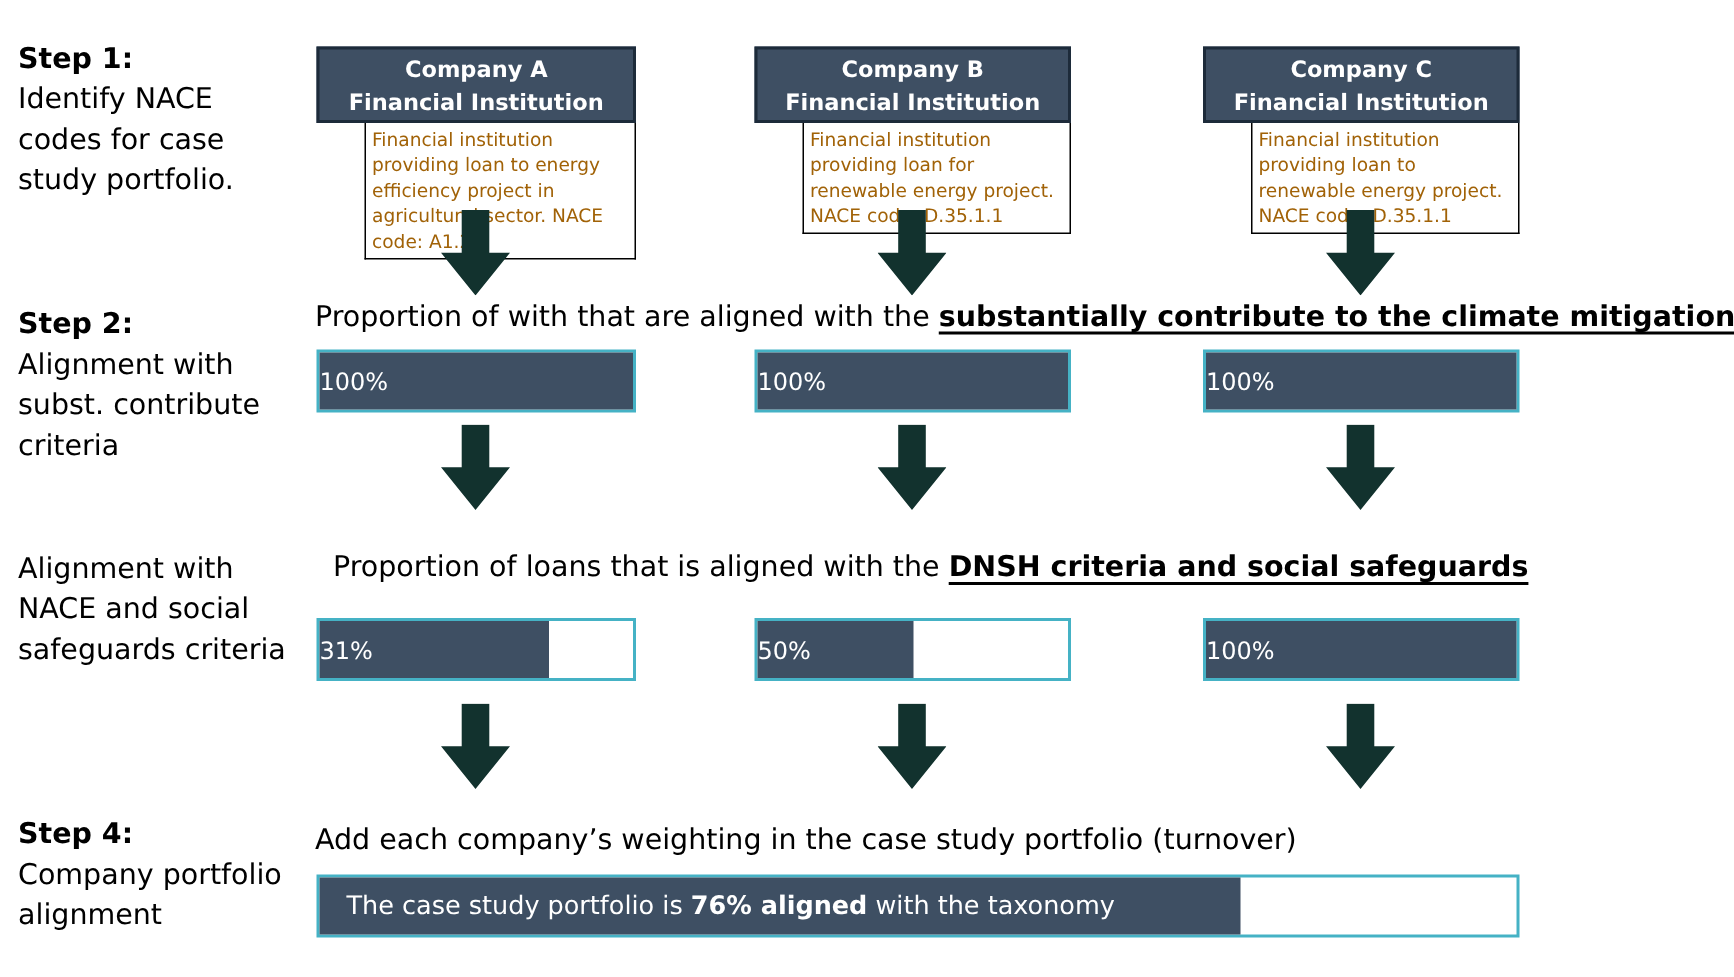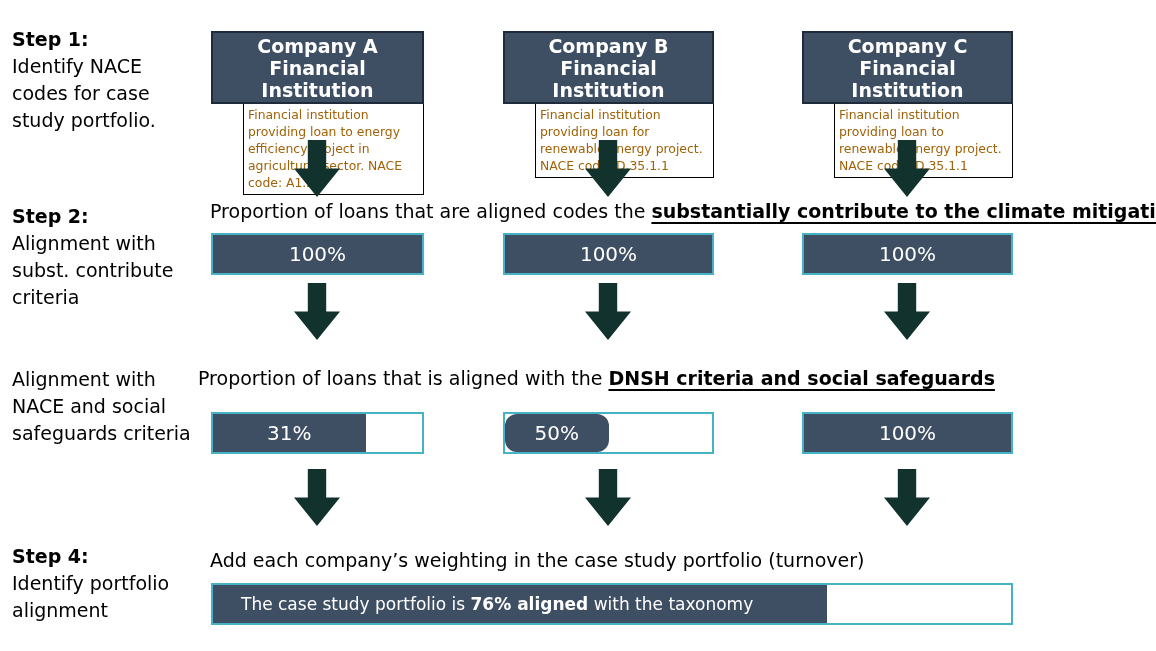--- a/index.html
+++ b/index.html
@@ -19,21 +19,21 @@
   .step-label{position:absolute;left:12px;width:195px;font-size:19px;line-height:27px;}
   .step-title{font-weight:bold;}
 
   
   .company{position:absolute;top:31px;}
   .company-header{
     background:var(--bar_fill);
     border:2px solid var(--header_border);
     color:var(--bar_text);
     font-weight:bold;
-    font-size:19px;
+    font-size:15px;
     line-height:22px;
     text-align:center;
     padding:2px 0 1px 0;
   }
   .company-desc{
     background:#ffffff;
     border:1px solid #000000;
     border-top:none;
     font-size:12.4px;
     line-height:17px;
@@ -60,24 +60,24 @@
     border:2px solid var(--bar_border);
     background:#ffffff;
     height:42px;
   }
   .bar-fill{
     height:100%;
     background:var(--bar_fill);
     color:var(--bar_text);
     display:flex;
     align-items:center;
-    justify-content:center;
-    font-size:20px;
+    justify-content:flex-start;
+    font-size:16px;
   }
-  .final-fill{justify-content:flex-start;padding-left:28px;font-size:17px;white-space:nowrap;}
+  .final-fill{justify-content:flex-start;padding-left:18px;font-size:17px;white-space:nowrap;}
   .final-fill b{font-weight:bold;}
 </style>
 </head>
 <body>
 
 <div class="canvas">
 
   <div class="step-label" style="top:26px">
     <div class="step-title">Step 1:</div>
     <div>Identify NACE</div>
@@ -93,21 +93,21 @@
   </div>
 
   <div class="step-label" style="top:366px">
     <div>Alignment with</div>
     <div>NACE and social</div>
     <div>safeguards criteria</div>
   </div>
 
   <div class="step-label" style="top:543px">
     <div class="step-title">Step 4:</div>
-    <div>Identify portfolio</div>
+    <div>Company portfolio</div>
     <div>alignment</div>
   </div>
 
   <div class="company" style="left:211px;width:213px">
     <div class="company-header">
       <div>Company A</div>
       <div>Financial Institution</div>
     </div>
     <div class="company-desc">Financial institution providing loan to energy efficiency project in agricultural sector. NACE code: A1.2</div>
   </div>
@@ -126,21 +126,21 @@
       <div>Financial Institution</div>
     </div>
     <div class="company-desc">Financial institution providing loan to renewable energy project. NACE code: D.35.1.1</div>
   </div>
 
   <div class="arrow" style="left:294px;top:140px"></div>
   <div class="arrow" style="left:585px;top:140px"></div>
   <div class="arrow" style="left:884px;top:140px"></div>
 
   <div class="heading" style="left:210px;top:198px">
-    <span>Proportion of loans that are aligned codes the </span><span class="em">substantially contribute to the climate mitigation criteria</span>
+    <span>Proportion of with that are aligned with the </span><span class="em">substantially contribute to the climate mitigation criteria</span>
   </div>
 
   <div class="bar-outline" style="left:211px;top:233px;width:213px">
     <div class="bar-fill" style="width: 100%;">
       <span>100%</span>
     </div>
   </div>
   <div class="bar-outline" style="left:503px;top:233px;width:211px">
     <div class="bar-fill" style="width: 100%;">
       <span>100%</span>
@@ -149,31 +149,31 @@
   <div class="bar-outline" style="left:802px;top:233px;width:211px">
     <div class="bar-fill" style="width: 100%;">
       <span>100%</span>
     </div>
   </div>
 
   <div class="arrow" style="left:294px;top:283px"></div>
   <div class="arrow" style="left:585px;top:283px"></div>
   <div class="arrow" style="left:884px;top:283px"></div>
 
-  <div class="heading" style="left:198px;top:365px">
+  <div class="heading" style="left:222px;top:365px">
     <span>Proportion of loans that is aligned with the </span><span class="em">DNSH criteria and social safeguards</span>
   </div>
 
   <div class="bar-outline" style="left:211px;top:412px;width:213px">
     <div class="bar-fill" style="width: 73%;">
       <span>31%</span>
     </div>
   </div>
   <div class="bar-outline" style="left:503px;top:412px;width:211px">
-    <div class="bar-fill" style="width: 50%; border-radius: 12px;">
+    <div class="bar-fill" style="width: 50%;">
       <span>50%</span>
     </div>
   </div>
   <div class="bar-outline" style="left:802px;top:412px;width:211px">
     <div class="bar-fill" style="width: 100%;">
       <span>100%</span>
     </div>
   </div>
 
   <div class="arrow" style="left:294px;top:469px"></div>

